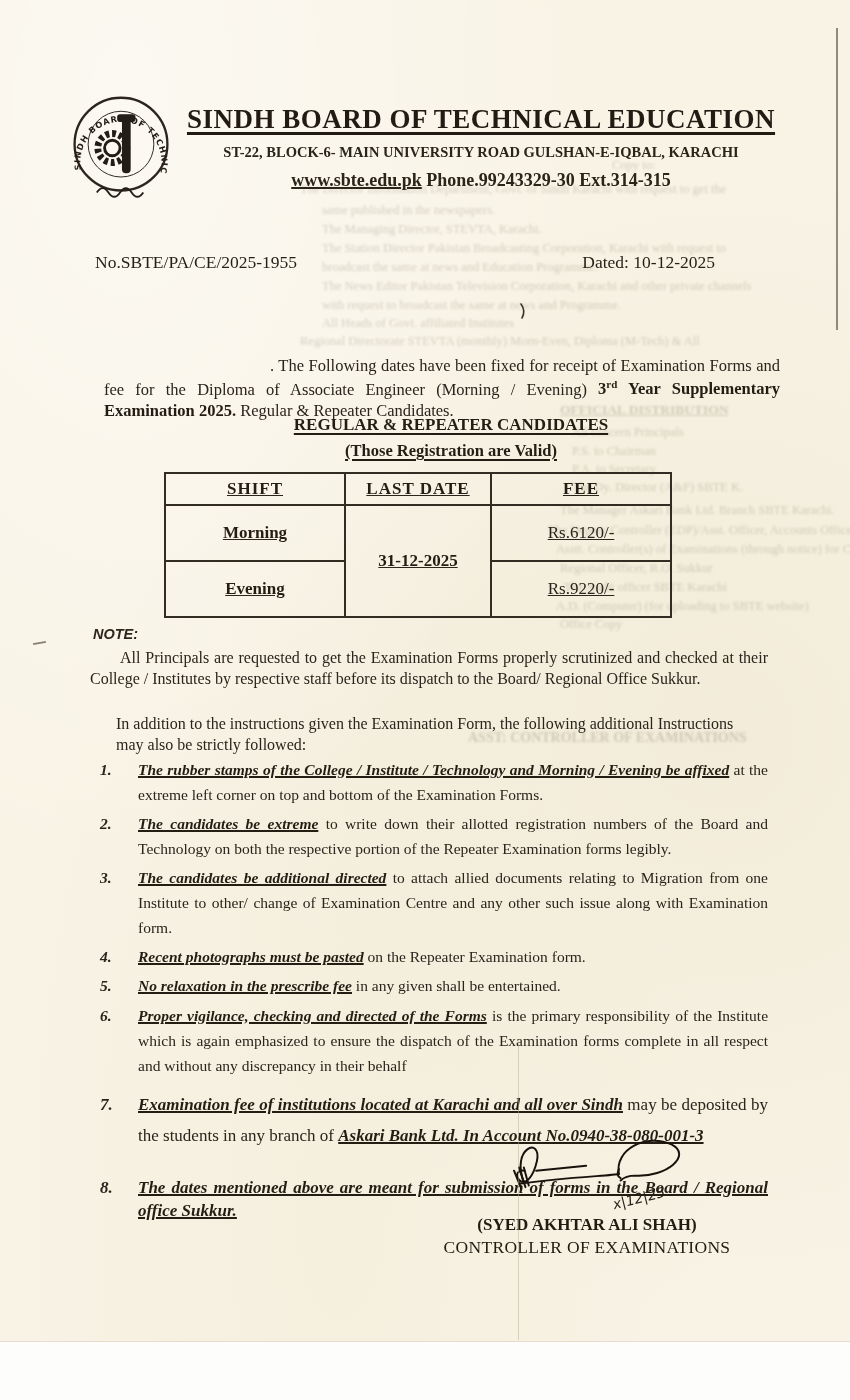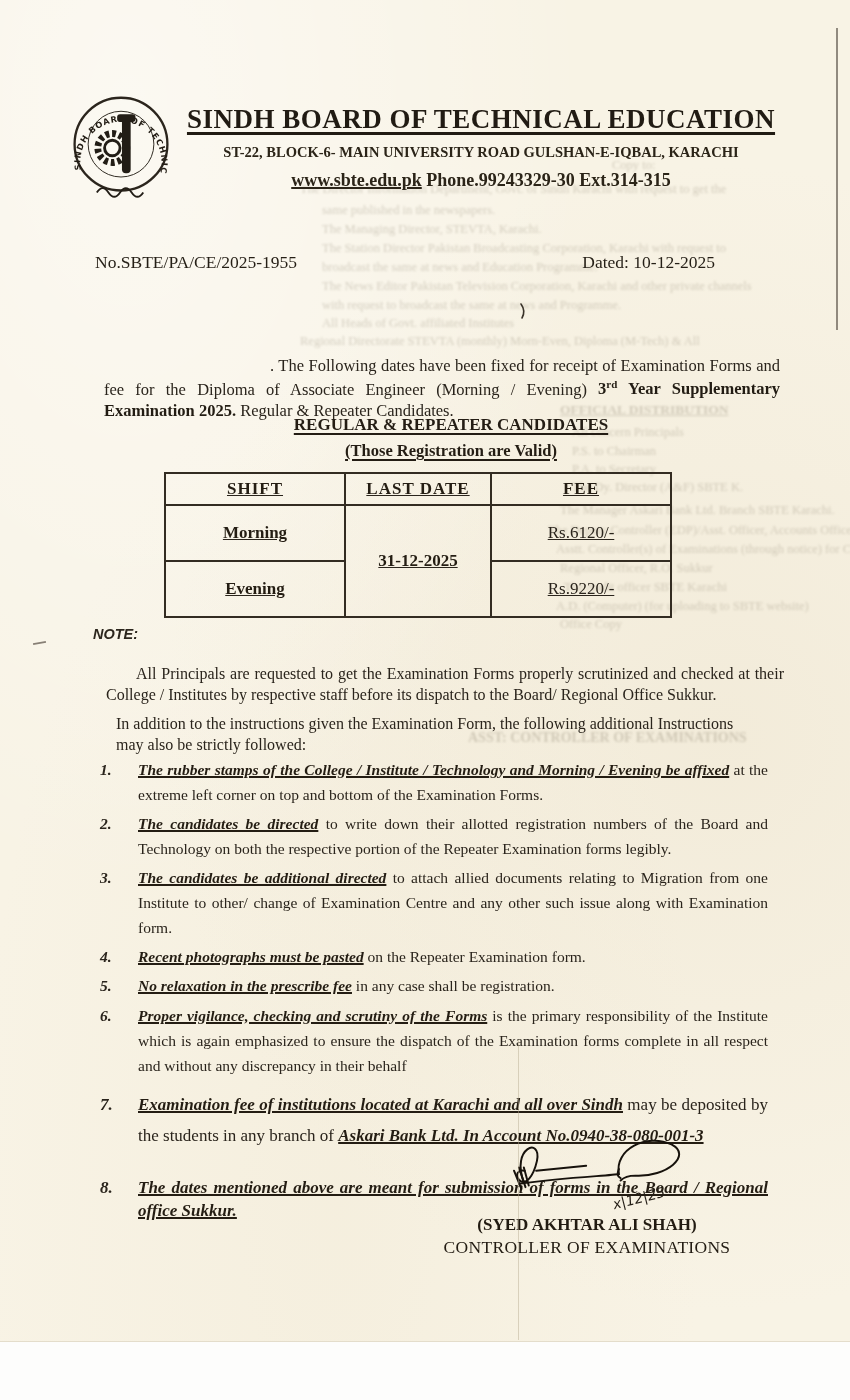--- a/index.html
+++ b/index.html
@@ -48,21 +48,21 @@
   .fee-table th,.fee-table td{border:2.5px solid #332c22;text-align:center;padding:0;}
   .fee-table th{width:178px;height:30px;font-size:17px;letter-spacing:1px;color:#241d13;}
   .fee-table th:nth-child(2){width:144px;}
   .fee-table td{height:54px;font-size:17px;}
   .fee-table .shift{font-weight:bold;color:#241d13;}
   .fee-table .ldate{font-weight:bold;color:#241d13;}
   
   .note-dash{position:absolute;left:33px;top:642px;width:13px;height:2px;background:#6a6157;transform:rotate(-10deg);opacity:.8;}
   .note-label{position:absolute;left:93px;top:626px;font-family:"Liberation Sans",sans-serif;
               font-style:italic;font-weight:bold;font-size:14.5px;color:#2c261d;}
-  .p1{position:absolute;left:90px;top:647px;width:678px;margin:16px;font-size:16px;line-height:1.33;text-align:justify;text-indent:30px;}
+  .p1{position:absolute;left:90px;top:647px;width:678px;margin:0;font-size:16px;line-height:1.33;text-align:justify;text-indent:30px;}
   .p2{position:absolute;left:108px;top:705px;width:630px;margin:8px;font-size:16px;line-height:1.33;}
   
   .list{position:absolute;left:98px;top:757px;width:670px;}
   .li{display:grid;grid-template-columns:40px 1fr;margin-bottom:3px;font-size:15.5px;line-height:1.64;}
   .li .num{font-weight:bold;font-style:italic;padding-left:2px;}
   .li .txt{text-align:justify;}
   .lead{font-weight:bold;font-style:italic;text-decoration:underline;text-decoration-thickness:1.5px;color:#241d13;}
   .li4,.li5{margin-bottom:4px;}
   .li7{margin-top:10px;font-size:17px;line-height:1.85;}
   .li8{margin-top:24px;font-size:17px;line-height:1.38;}
@@ -170,37 +170,37 @@
     <p class="p1">All Principals are requested to get the Examination Forms properly scrutinized and checked at their College / Institutes by respective staff before its dispatch to the Board/ Regional Office Sukkur.</p>
     <p class="p2">In addition to the instructions given the Examination Form, the following additional Instructions may also be strictly followed:</p>
 
     <div class="list">
       <div class="li">
         <span class="num">1.</span>
         <span class="txt"><span class="lead">The rubber stamps of the College / Institute / Technology and Morning / Evening be affixed</span><span> at the extreme left corner on top and bottom of the Examination Forms.</span></span>
       </div>
       <div class="li">
         <span class="num">2.</span>
-        <span class="txt"><span class="lead">The candidates be directed</span><span> to write down their allotted registration numbers of the Board and Technology on both the respective portion of the Repeater Examination forms legibly.</span></span>
+        <span class="txt"><span class="lead">The candidates be extreme</span><span> to write down their allotted registration numbers of the Board and Technology on both the respective portion of the Repeater Examination forms legibly.</span></span>
       </div>
       <div class="li">
         <span class="num">3.</span>
         <span class="txt"><span class="lead">The candidates be additional directed</span><span> to attach allied documents relating to Migration from one Institute to other/ change of Examination Centre and any other such issue along with Examination form.</span></span>
       </div>
       <div class="li li4">
         <span class="num">4.</span>
         <span class="txt"><span class="lead">Recent photographs must be pasted</span><span> on the Repeater Examination form.</span></span>
       </div>
       <div class="li li5">
         <span class="num">5.</span>
-        <span class="txt"><span class="lead">No relaxation in the prescribe fee</span><span> in any case shall be registration.</span></span>
+        <span class="txt"><span class="lead">No relaxation in the prescribe fee</span><span> in any given shall be entertained.</span></span>
       </div>
       <div class="li">
         <span class="num">6.</span>
-        <span class="txt"><span class="lead">Proper vigilance, checking and scrutiny of the Forms</span><span> is the primary responsibility of the Institute which is again emphasized to ensure the dispatch of the Examination forms complete in all respect and without any discrepancy in their behalf</span></span>
+        <span class="txt"><span class="lead">Proper vigilance, checking and directed of the Forms</span><span> is the primary responsibility of the Institute which is again emphasized to ensure the dispatch of the Examination forms complete in all respect and without any discrepancy in their behalf</span></span>
       </div>
       <div class="li li7">
         <span class="num">7.</span>
         <span class="txt"><span class="lead">Examination fee of institutions located at Karachi and all over Sindh</span><span> may be deposited by the students in any branch of </span><span class="lead">Askari Bank Ltd. In Account No.0940-38-080-001-3</span></span>
       </div>
       <div class="li li8">
         <span class="num">8.</span>
         <span class="txt"><span class="lead">The dates mentioned above are meant for submission of forms in the Board / Regional office Sukkur.</span></span>
       </div>
     </div>

